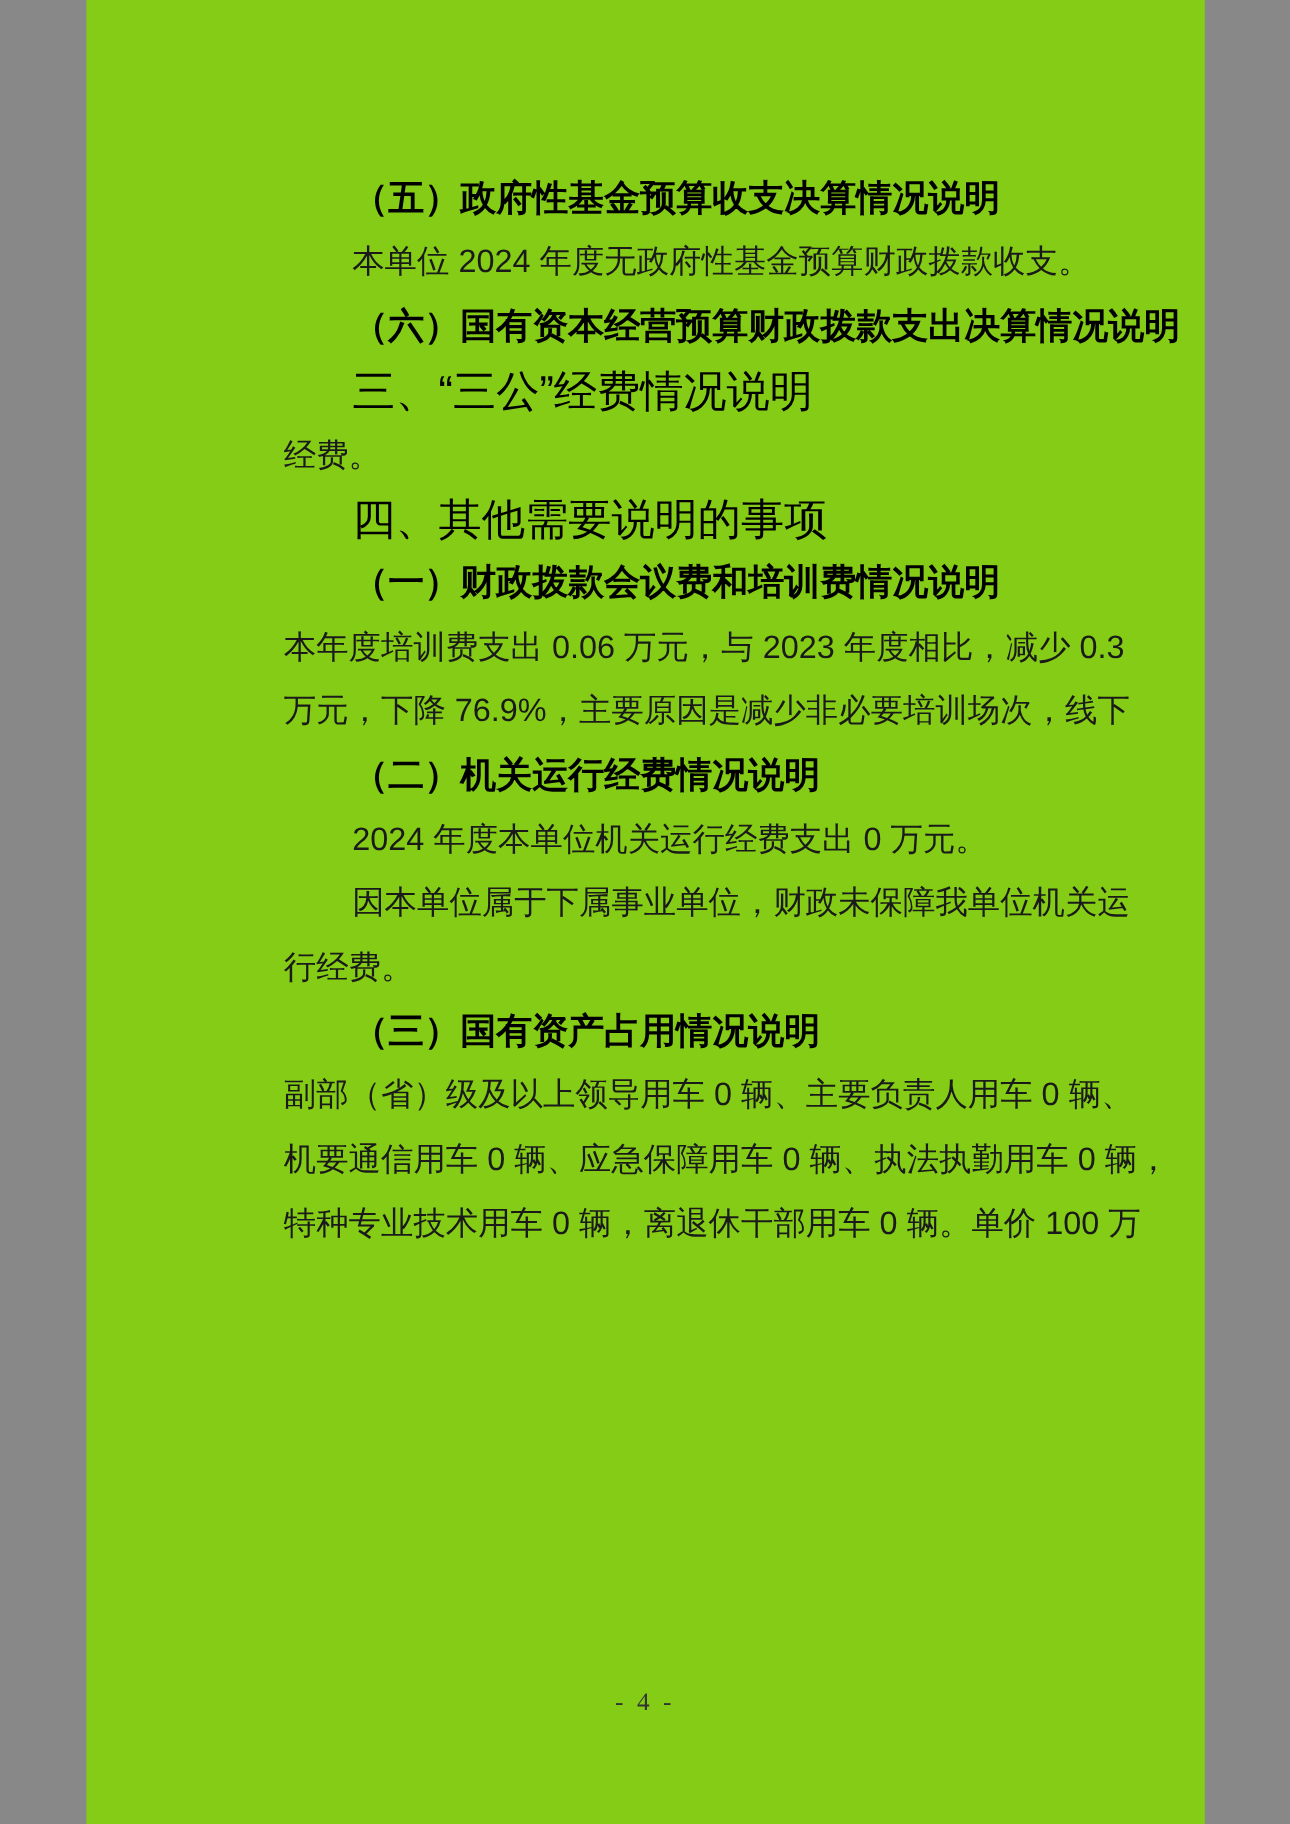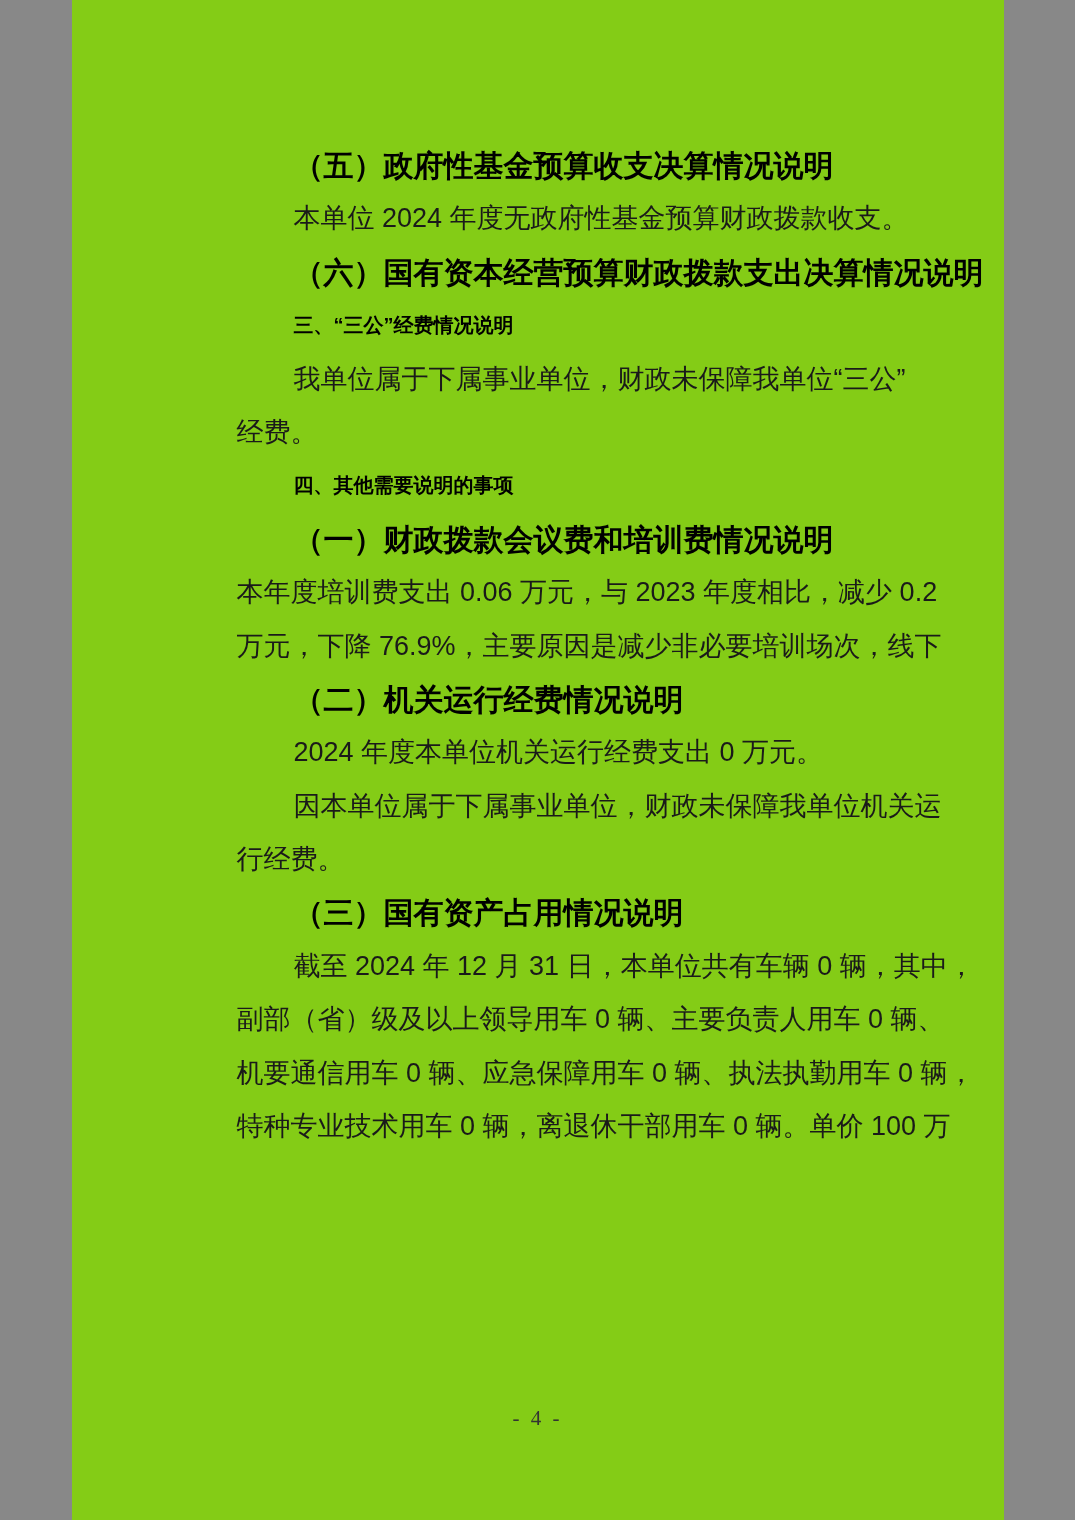--- a/index.html
+++ b/index.html
@@ -28,22 +28,22 @@
     white-space: nowrap;
     color: #1a1a1a;
     font-family: Liberation Sans, sans-serif;
     font-weight: 400;
   }
   .line.indent {
     padding-left: 57px;
   }
   .line.h2 {
     font-family: "Liberation Sans", sans-serif;
-    font-weight: 700;
-    font-size: 20px;
+    font-weight: 400;
+    font-size: 36px;
     color: #000000;
   }
   .line.h3 {
     font-family: "Liberation Serif", serif;
     font-weight: 700;
     font-size: 30px;
     color: #000000;
   }
   .footer {
     position: absolute;
@@ -61,30 +61,28 @@
 </style>
 </head>
 <body>
 
 <div class="page">
   <div class="content">
       <div class="line h3 indent">（五）政府性基金预算收支决算情况说明</div>
       <div class="line body indent">本单位 2024 年度无政府性基金预算财政拨款收支。</div>
       <div class="line h3 indent">（六）国有资本经营预算财政拨款支出决算情况说明</div>
       <div class="line h2 indent">三、“三公”经费情况说明</div>
-      <div class="line body indent">我单位属于下属事业单位，财政未保障我单位“三公”</div>
       <div class="line body">经费。</div>
       <div class="line h2 indent">四、其他需要说明的事项</div>
       <div class="line h3 indent">（一）财政拨款会议费和培训费情况说明</div>
-      <div class="line body">本年度培训费支出 0.06 万元，与 2023 年度相比，减少 0.2</div>
+      <div class="line body">本年度培训费支出 0.06 万元，与 2023 年度相比，减少 0.3</div>
       <div class="line body">万元，下降 76.9%，主要原因是减少非必要培训场次，线下</div>
       <div class="line h3 indent">（二）机关运行经费情况说明</div>
       <div class="line body indent">2024 年度本单位机关运行经费支出 0 万元。</div>
       <div class="line body indent">因本单位属于下属事业单位，财政未保障我单位机关运</div>
       <div class="line body">行经费。</div>
       <div class="line h3 indent">（三）国有资产占用情况说明</div>
-      <div class="line body indent">截至 2024 年 12 月 31 日，本单位共有车辆 0 辆，其中，</div>
       <div class="line body">副部（省）级及以上领导用车 0 辆、主要负责人用车 0 辆、</div>
       <div class="line body">机要通信用车 0 辆、应急保障用车 0 辆、执法执勤用车 0 辆，</div>
       <div class="line body">特种专业技术用车 0 辆，离退休干部用车 0 辆。单价 100 万</div>
     </div>
   <div class="footer">- 4 -</div>
 </div>
 
 </body></html>

